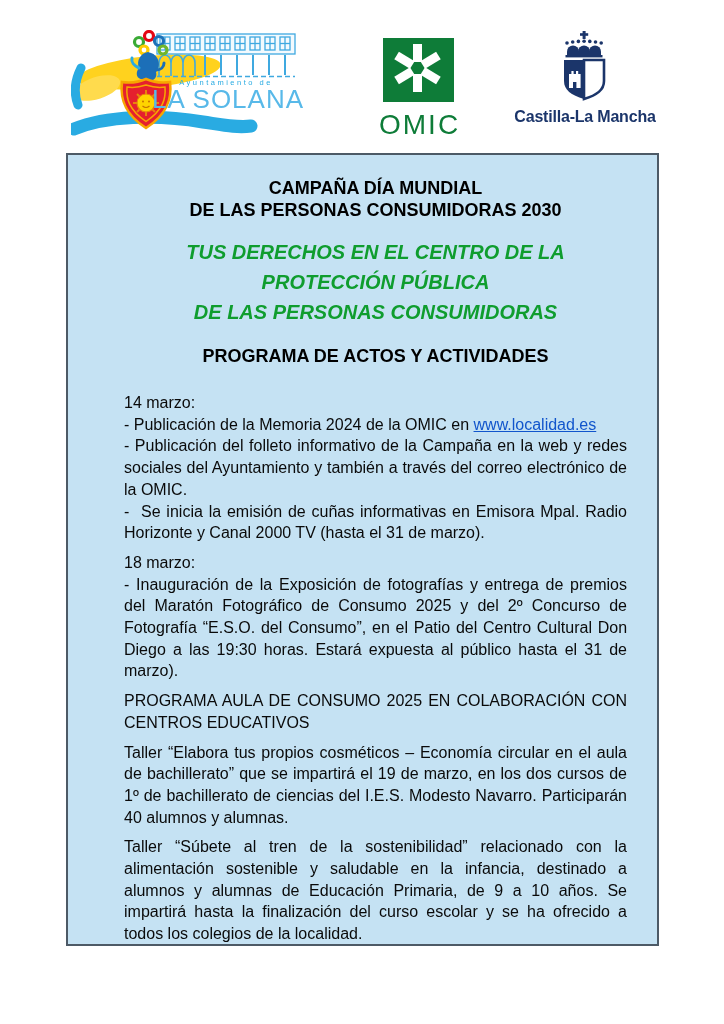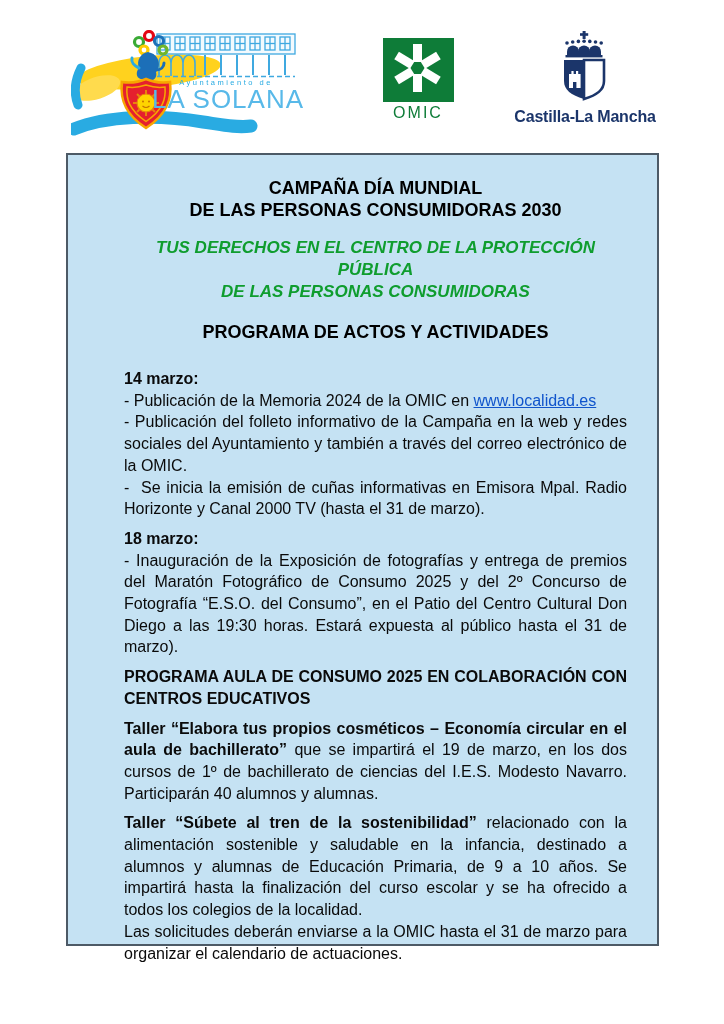--- a/index.html
+++ b/index.html
@@ -21,55 +21,55 @@
   .header{position:absolute;left:0;top:0;width:724px;height:152px;}
   
   .lasolana{position:absolute;left:71px;top:30px;width:236px;height:120px;}
   .lasolana svg{display:block;width:100%;height:100%;}
   .lasolana text{font-family:"Liberation Sans","DejaVu Sans",sans-serif;}
   
   .omic{position:absolute;left:379px;top:38px;width:78px;}
   .omic-square{width:71px;height:64px;margin:0 auto;background:var(--omic-green);}
   .omic-square svg{display:block;width:100%;height:100%;}
   .omic-label{
-    text-align:center;font-size:16px;letter-spacing:2px;
-    color:var(--omic-green);margin-top:2px;font-weight:400;
+    text-align:center;font-size:28px;letter-spacing:2px;
+    color:var(--omic-green);margin-top:7px;font-weight:400;
   }
   
   .clm{position:absolute;left:503px;top:30px;width:164px;}
   .clm svg{display:block;margin:0 auto;}
   .clm-label{
     text-align:center;font-weight:bold;font-size:16px;
     color:var(--clm-navy);margin-top:4px;letter-spacing:-0.2px;white-space:nowrap;
   }
   
   .doc-box{
     position:absolute;left:66px;top:153px;width:593px;height:793px;
     box-sizing:border-box;background:var(--box-bg);
     border:2px solid var(--border);
     padding:22px 30px 4px 56px;
   }
   .doc-title{
     font-size:18px;font-weight:bold;text-align:center;
     line-height:22px;color:#000;margin:0 0 16px 0;
   }
   .doc-subtitle{
-    font-size:17px;font-weight:bold;font-style:italic;text-align:center;
-    line-height:22px;color:var(--green);margin:0 0 18px 0;
+    font-size:20px;font-weight:bold;font-style:italic;text-align:center;
+    line-height:30px;color:var(--green);margin:0 0 18px 0;
   }
   .section-heading{
     font-size:18px;font-weight:bold;text-align:center;
     line-height:22px;color:#000;margin:0 0 25px 0;
   }
   .doc-body{
     font-size:16px;line-height:21.7px;text-align:justify;color:#0a0a0a;
   }
   .para{margin:0;}
   .para.gap{margin-top:8px;}
-  .para .b{font-weight:bold;}
+  .para .b{font-weight:normal;}
   .para .i{}
   a.doclink{color:var(--link);text-decoration:underline;cursor:pointer;}
 </style>
 </head>
 <body>
 
 <div class="header">
 
   <div class="lasolana">
     <svg viewBox="0 0 236 120" aria-hidden="true">
@@ -205,15 +205,14 @@
   <div class="doc-body">
       <div class="para"><span class="b">14 marzo:</span></div>
       <div class="para"><span>- Publicación de la Memoria 2024 de la OMIC en </span><a class="doclink" href="#">www.localidad.es</a></div>
       <div class="para"><span>- Publicación del folleto informativo de la Campaña en la web y redes sociales del Ayuntamiento y también a través del correo electrónico de la OMIC.</span></div>
       <div class="para"><span>-&nbsp; Se inicia la emisión de cuñas informativas en Emisora Mpal. Radio Horizonte y Canal 2000 TV (hasta el 31 de marzo).</span></div>
       <div class="para gap"><span class="b">18 marzo:</span></div>
       <div class="para"><span>- Inauguración de la Exposición de fotografías y entrega de premios del Maratón Fotográfico de Consumo 2025 y del 2º Concurso de Fotografía </span><span class="i">“E.S.O. del Consumo”</span><span>, en el Patio del Centro Cultural Don Diego a las 19:30 horas. Estará expuesta al público hasta el 31 de marzo).</span></div>
       <div class="para gap"><span class="b">PROGRAMA AULA DE CONSUMO 2025 EN COLABORACIÓN CON CENTROS EDUCATIVOS</span></div>
       <div class="para gap"><span class="b">Taller “Elabora tus propios cosméticos – Economía circular en el aula de bachillerato”</span><span> que se impartirá el 19 de marzo, en los dos cursos de 1º de bachillerato de ciencias del I.E.S. Modesto Navarro. Participarán 40 alumnos y alumnas.</span></div>
       <div class="para gap"><span class="b">Taller “Súbete al tren de la sostenibilidad”</span><span> relacionado con la alimentación sostenible y saludable en la infancia, destinado a alumnos y alumnas de Educación Primaria, de 9 a 10 años. Se impartirá hasta la finalización del curso escolar y se ha ofrecido a todos los colegios de la localidad.</span></div>
-      <div class="para"><span>Las solicitudes deberán enviarse a la OMIC hasta el 31 de marzo para organizar el calendario de actuaciones.</span></div>
     </div>
 </div>
 
 </body></html>

